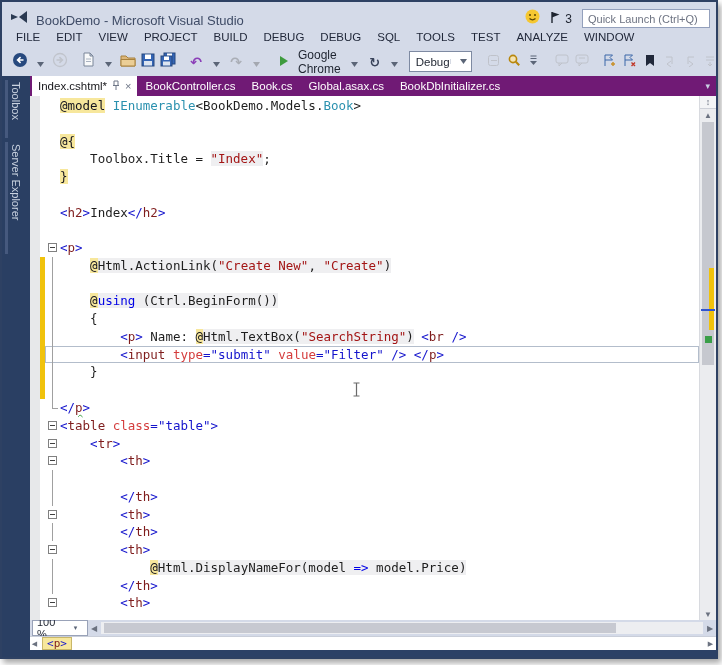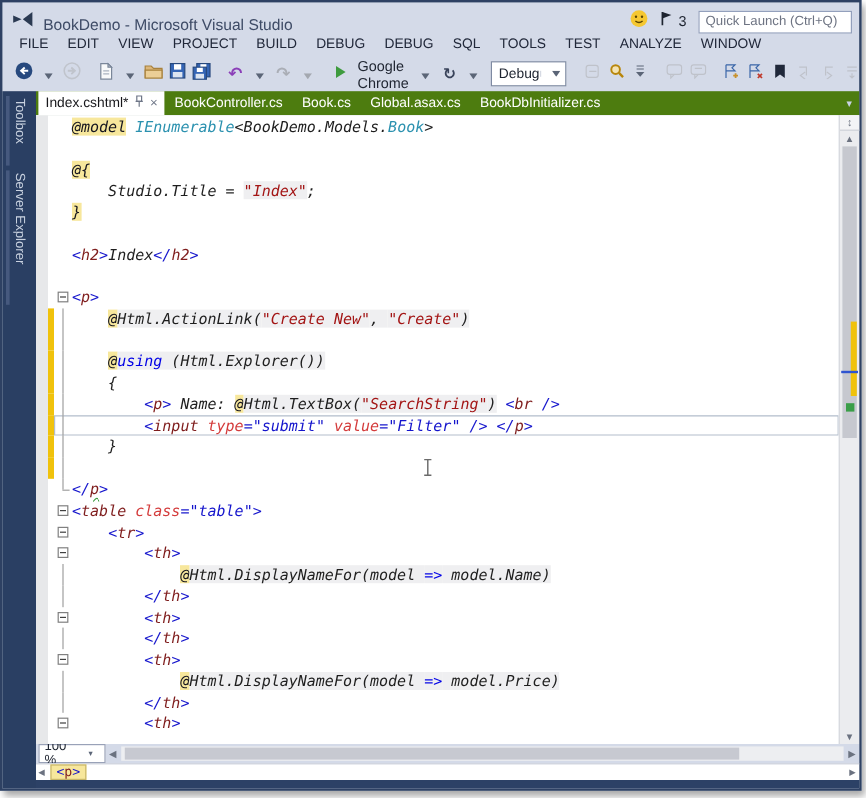--- a/index.html
+++ b/index.html
@@ -29,35 +29,35 @@
   .combo span{flex:1;font-size:11.5px;color:#1E2430;padding-left:6px;}
   .combo .cbx{width:14px;display:flex;justify-content:center;border-left:1px solid #D6DAE3;}
   
   #main{display:flex;height:calc(100% - 74px);}
   #toolcol{width:28px;background:#2A3F63;position:relative;flex:none;}
   .vtab-strip{position:absolute;left:3px;width:3px;background:#46597E;}
   .vtab-label{position:absolute;left:20px;transform:rotate(90deg);transform-origin:0 0;
     font-size:11px;color:#C9D2E0;white-space:nowrap;}
   #docwell{flex:1;display:flex;flex-direction:column;min-width:0;}
   
-  #tabstrip{height:20px;background:#4d7c0f;display:flex;align-items:stretch;padding-left:2px;}
+  #tabstrip{height:20px;background:#701a75;display:flex;align-items:stretch;padding-left:2px;}
   .doc-tab{display:flex;align-items:center;font-size:11.5px;padding:0 8px;color:#FFFFFF;}
   .doc-tab.active{background:#FFFFFF;color:#17171B;gap:5px;padding:0 6px;}
   .doc-tab .tclose{color:#6E7687;font-size:11px;line-height:11px;}
   #tabstrip-caret{margin-left:auto;display:flex;align-items:center;padding:0 6px;color:#C9D2E4;
     font-size:9px;}
   
   #editorwrap{flex:1;display:flex;min-height:0;}
   #editor{flex:1;background:#fff;display:flex;overflow:hidden;position:relative;}
   #indicator-margin{width:10px;background:#E7E8EA;flex:none;}
   #lines{flex:1;position:relative;padding-top:1px;overflow:hidden;}
   .line{display:flex;height:17.77px;line-height:17.77px;}
   .chgcell{width:5px;flex:none;}
   .chgcell.on{background:#F0C20C;}
-  .rowrest{flex:1;display:flex;min-width:0;font-style:italic;}
+  .rowrest{flex:1;display:flex;min-width:0;}
   .rowrest.cur{box-shadow:inset 0 0 0 1px #B3BDCB;}
   .olcell{width:15px;flex:none;position:relative;}
   .ol-line::before{content:"";position:absolute;left:7px;top:0;bottom:0;width:1px;background:#A0A0A0;}
   .ol-hook::before{content:"";position:absolute;left:7px;top:0;height:9px;width:1px;background:#A0A0A0;}
   .ol-hook::after{content:"";position:absolute;left:7px;top:9px;width:6px;height:1px;background:#A0A0A0;}
   .ol-box::before{content:"";position:absolute;left:3px;top:4px;width:7px;height:7px;
     border:1px solid #808080;background:#fff;}
   .ol-box::after{content:"";position:absolute;left:5px;top:8px;width:5px;height:1px;background:#404040;}
   .codeline{white-space:pre;font-family:"DejaVu Sans Mono",monospace;font-size:12.5px;color:#1E1E1E;}
   .c-p{color:#1E1E1E}.c-k{color:#0000E6}.c-t{color:#2B91AF}.c-s{color:#A31515}
@@ -362,21 +362,21 @@
                 <span class="chgcell"></span>
                 <span class="rowrest">
                   <span class="olcell"></span>
                   <span class="codeline"><span class="c-y">@{</span></span>
                 </span>
               </div>
               <div class="line">
                 <span class="chgcell"></span>
                 <span class="rowrest">
                   <span class="olcell"></span>
-                  <span class="codeline"><span class="c-p">    Studio.Title = </span><span class="c-s g">"Index"</span><span class="c-p">;</span></span>
+                  <span class="codeline"><span class="c-p">    Toolbox.Title = </span><span class="c-s g">"Index"</span><span class="c-p">;</span></span>
                 </span>
               </div>
               <div class="line">
                 <span class="chgcell"></span>
                 <span class="rowrest">
                   <span class="olcell"></span>
                   <span class="codeline"><span class="c-y">}</span></span>
                 </span>
               </div>
               <div class="line">
@@ -418,21 +418,21 @@
                 <span class="chgcell on"></span>
                 <span class="rowrest">
                   <span class="olcell ol-line"></span>
                   <span class="codeline"></span>
                 </span>
               </div>
               <div class="line">
                 <span class="chgcell on"></span>
                 <span class="rowrest">
                   <span class="olcell ol-line"></span>
-                  <span class="codeline"><span class="c-p">    </span><span class="c-y">@</span><span class="c-k g">using</span><span class="c-p g"> (Html.Explorer())</span></span>
+                  <span class="codeline"><span class="c-p">    </span><span class="c-y">@</span><span class="c-k g">using</span><span class="c-p g"> (Ctrl.BeginForm())</span></span>
                 </span>
               </div>
               <div class="line">
                 <span class="chgcell on"></span>
                 <span class="rowrest">
                   <span class="olcell ol-line"></span>
                   <span class="codeline"><span class="c-p">    {</span></span>
                 </span>
               </div>
               <div class="line">
@@ -491,21 +491,20 @@
                 <span class="chgcell"></span>
                 <span class="rowrest">
                   <span class="olcell ol-box"></span>
                   <span class="codeline"><span class="c-p">        </span><span class="c-o">&lt;</span><span class="c-m">th</span><span class="c-o">&gt;</span></span>
                 </span>
               </div>
               <div class="line">
                 <span class="chgcell"></span>
                 <span class="rowrest">
                   <span class="olcell ol-line"></span>
-                  <span class="codeline"><span class="c-p">            </span><span class="c-y">@</span><span class="c-p g">Html.DisplayNameFor(model </span><span class="c-k g">=&gt;</span><span class="c-p g"> model.Name)</span></span>
                 </span>
               </div>
               <div class="line">
                 <span class="chgcell"></span>
                 <span class="rowrest">
                   <span class="olcell ol-line"></span>
                   <span class="codeline"><span class="c-p">        </span><span class="c-o">&lt;/</span><span class="c-m">th</span><span class="c-o">&gt;</span></span>
                 </span>
               </div>
               <div class="line">

